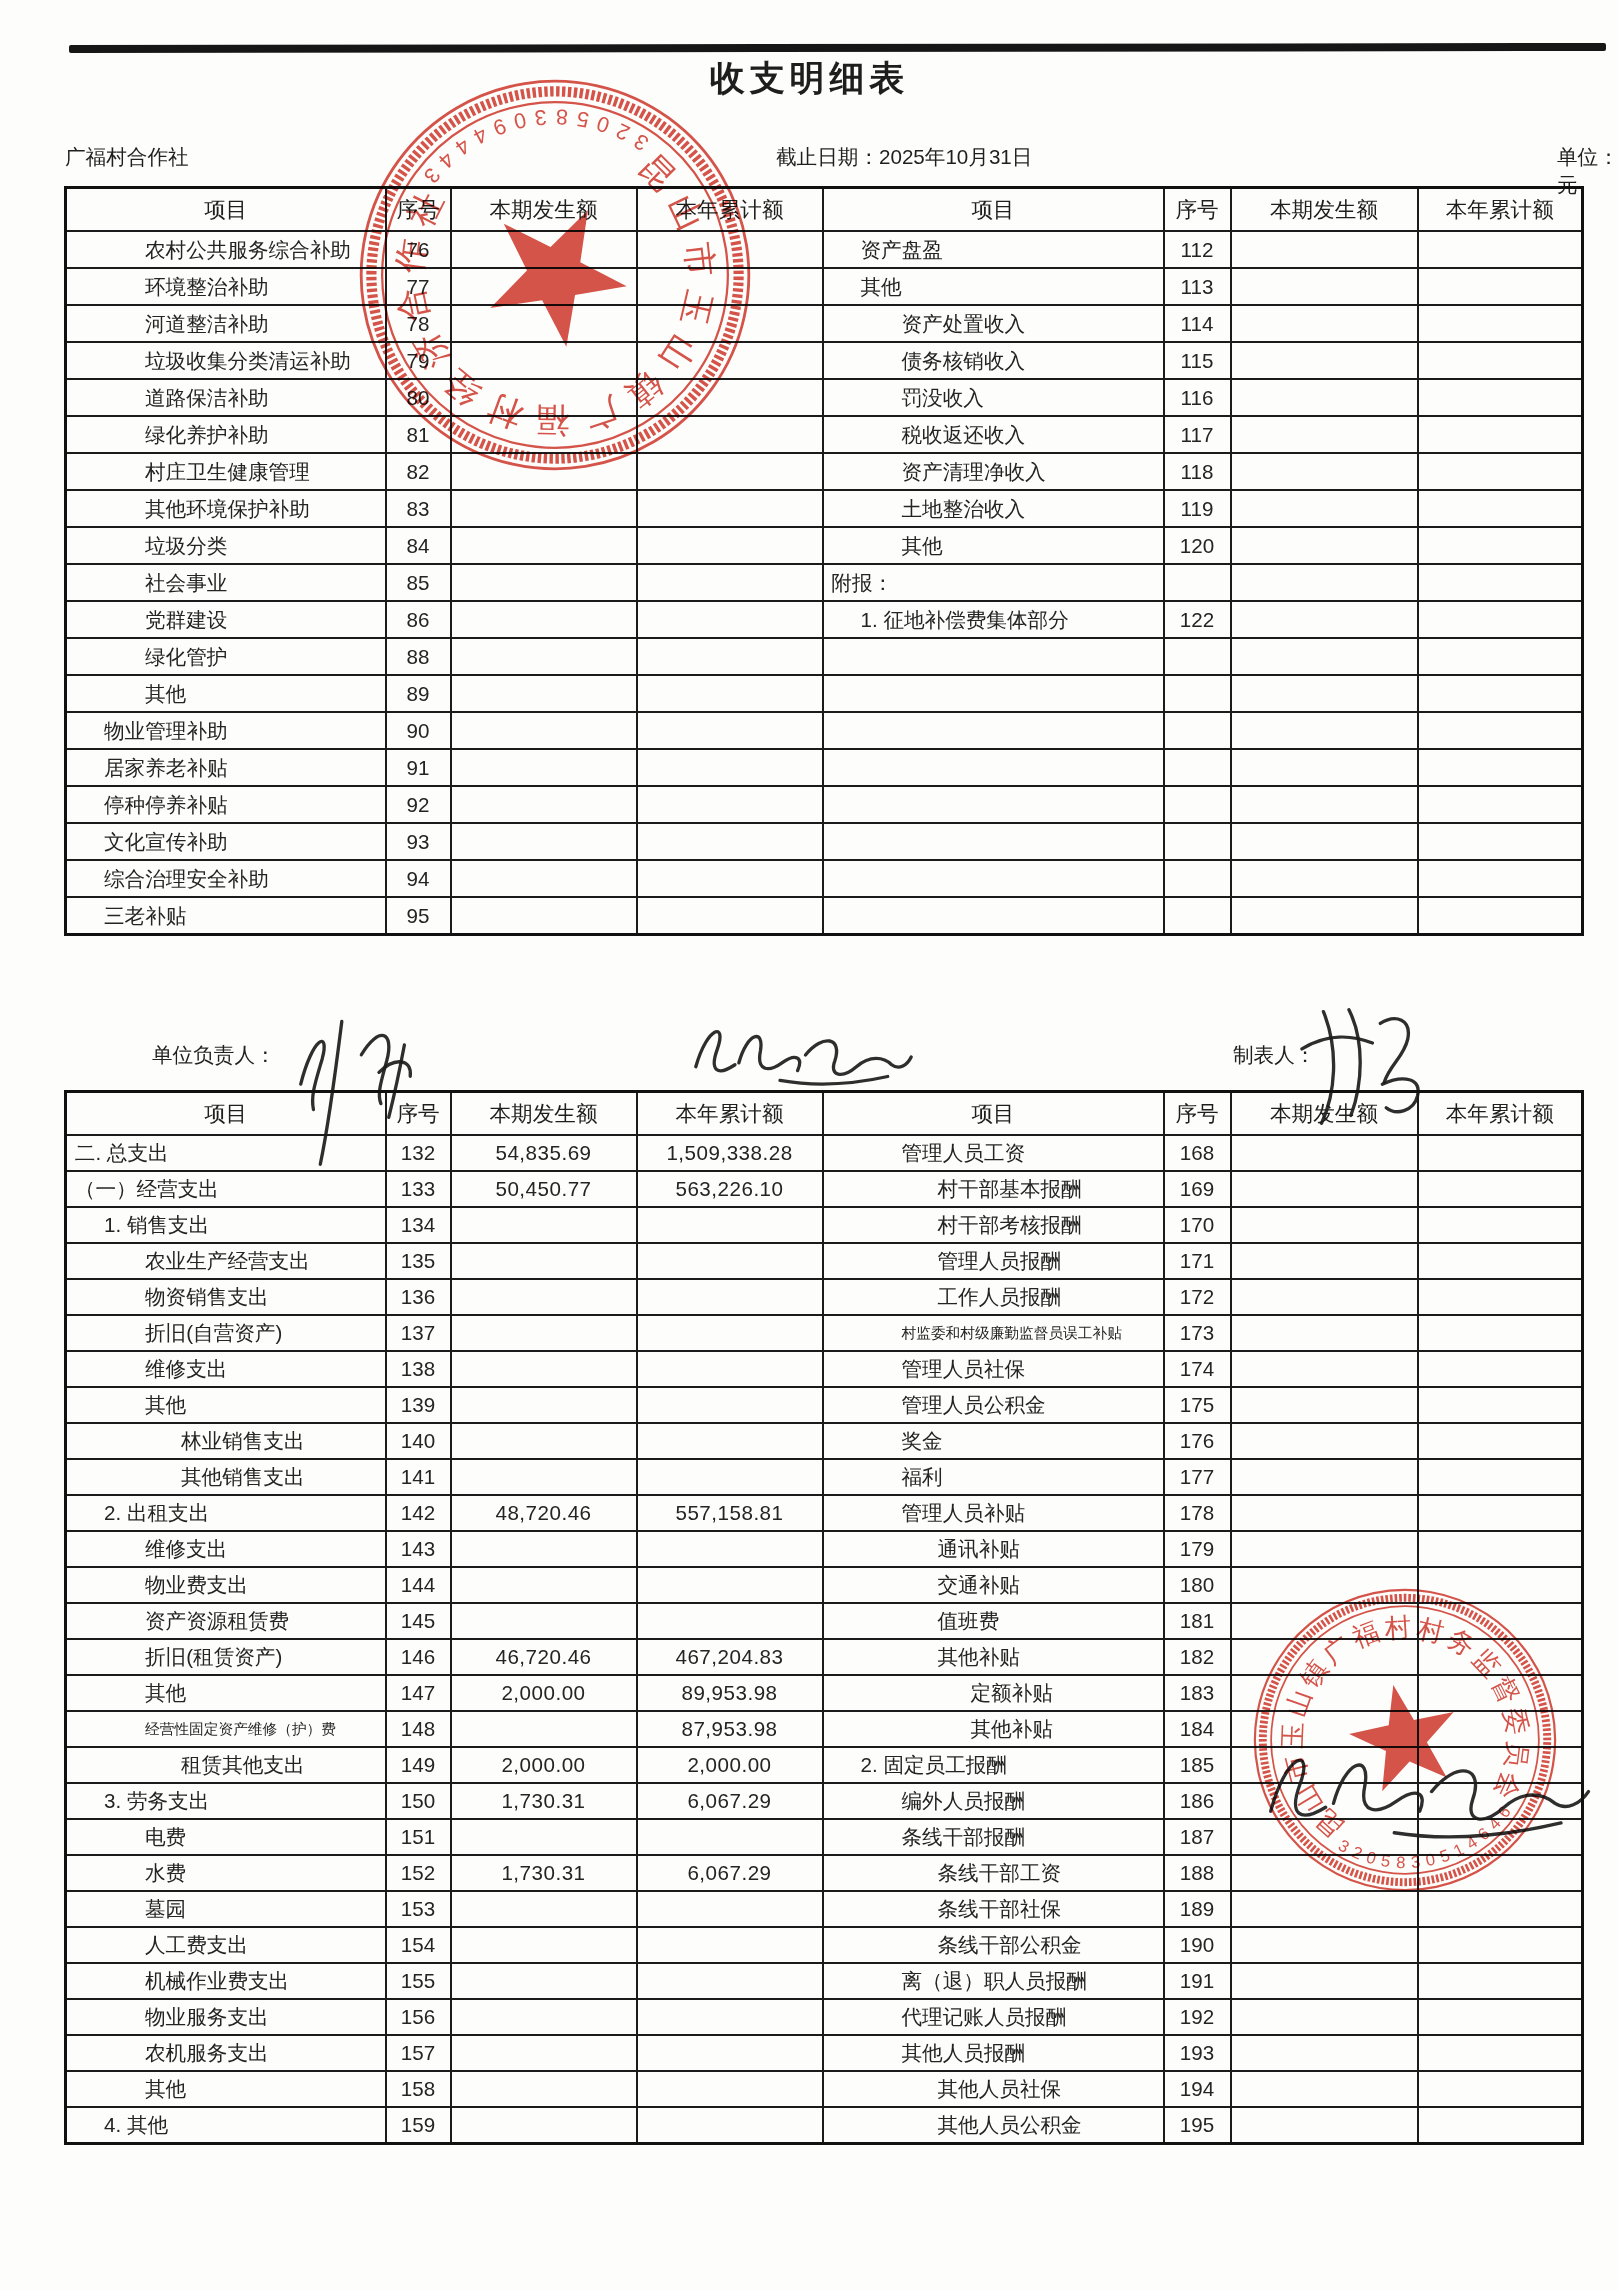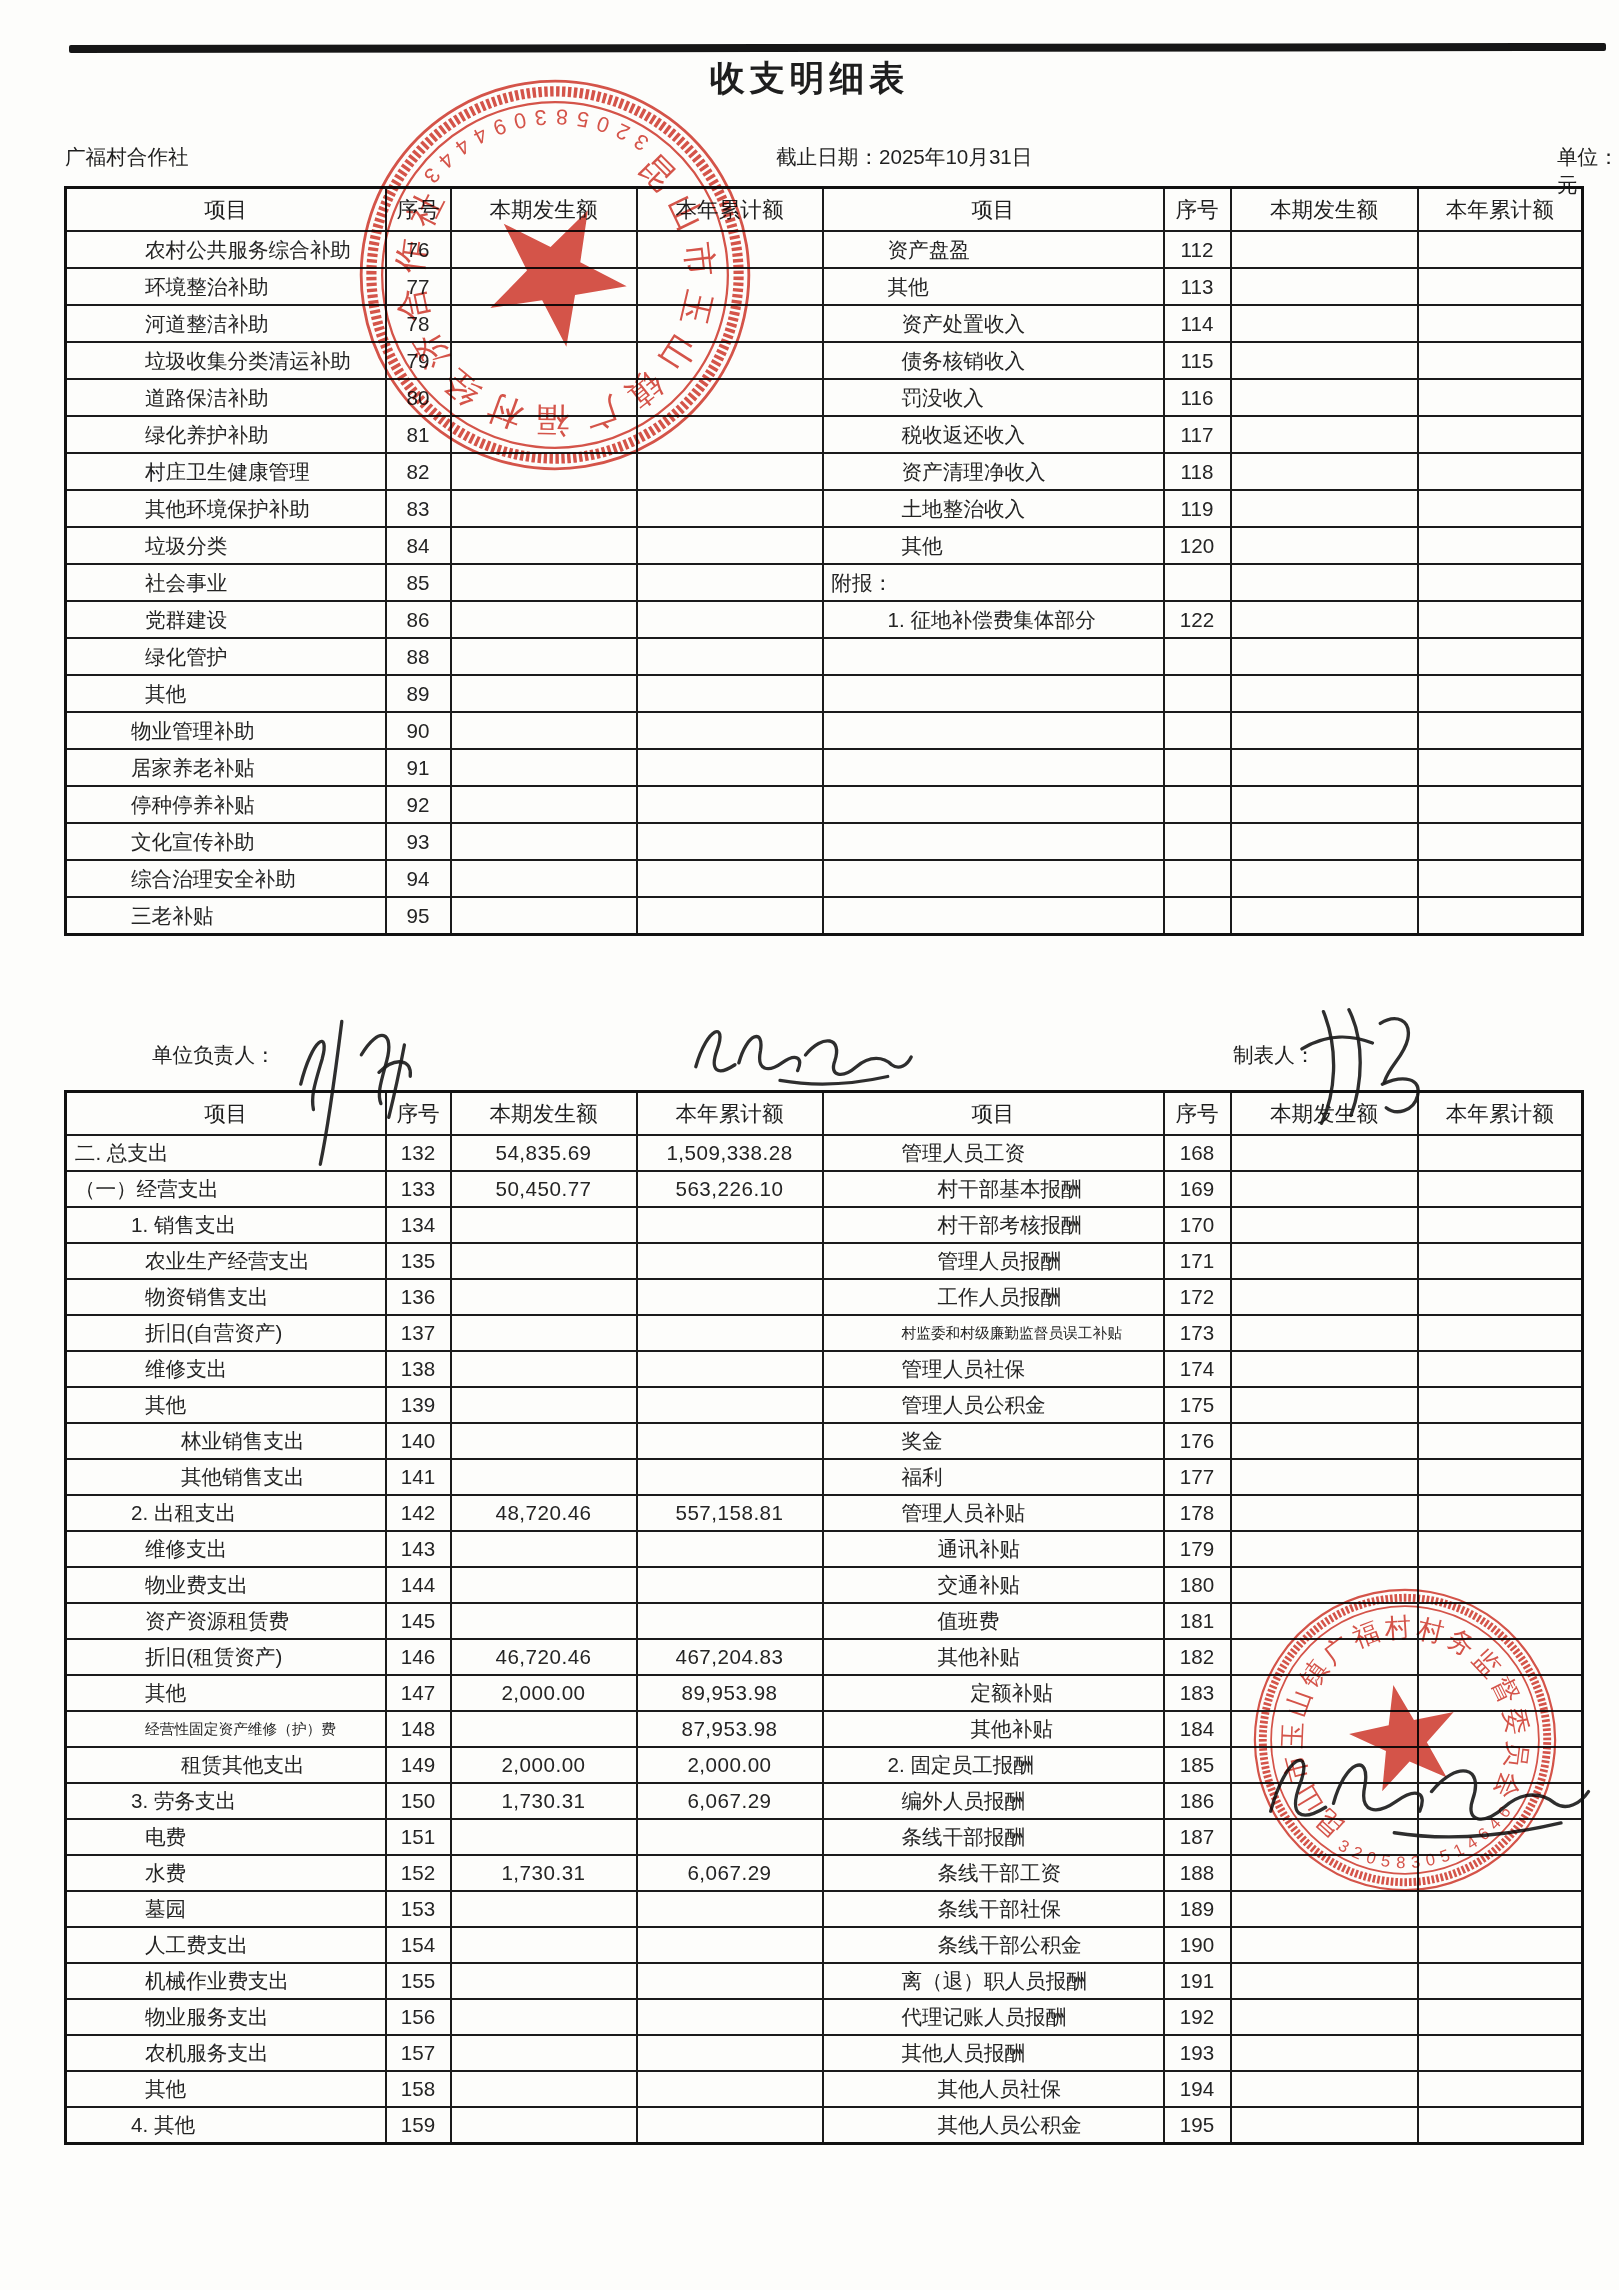--- a/index.html
+++ b/index.html
@@ -24,21 +24,21 @@
   table.grid,table.grid th,table.grid td{border:2.4px solid #1b1b1b;}
   table.grid{border:3.9px solid #111;}
   th{height:41px;font-size:21.6px;font-weight:500;color:#1e1e1e;padding:0;}
   #t1 td{height:35px;}
   #t2 td{height:34px;}
   td{padding:0;font-size:20.6px;color:#242424;overflow:hidden;white-space:nowrap;}
   td.item{text-align:left;}
   td.no{text-align:center;}
   td.cur,td.ytd{text-align:center;letter-spacing:0.5px;}
   .i0{padding-left:7.8px;border-radius:17px;}
-  .i1{padding-left:64px;}
+  .i1{padding-left:37px;}
   .i2{padding-left:78px;}
   .i3{padding-left:114px;}
   .i4{padding-left:147px;}
   .small{font-size:14.7px;}
 
   .sig-label{position:absolute;font-size:20.6px;color:#1f1f1f;}
   .sig-svg{position:absolute;pointer-events:none;}
   .sig-svg path{fill:none;stroke:#1c1c1c;stroke-width:3.4;stroke-linecap:round;opacity:.92;}
 
   .stamp{position:absolute;mix-blend-mode:multiply;opacity:.86;}

